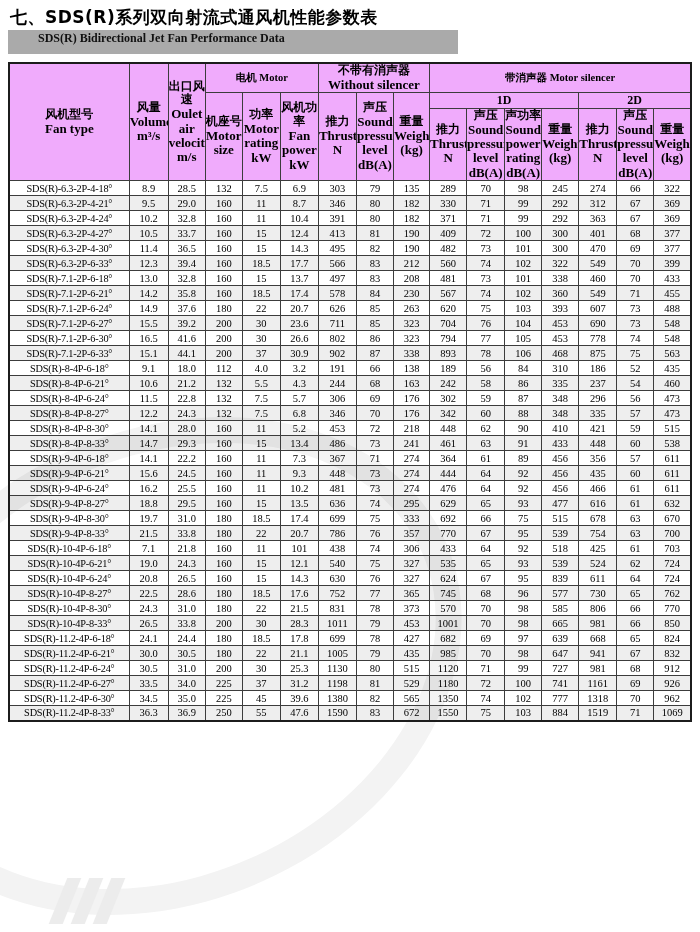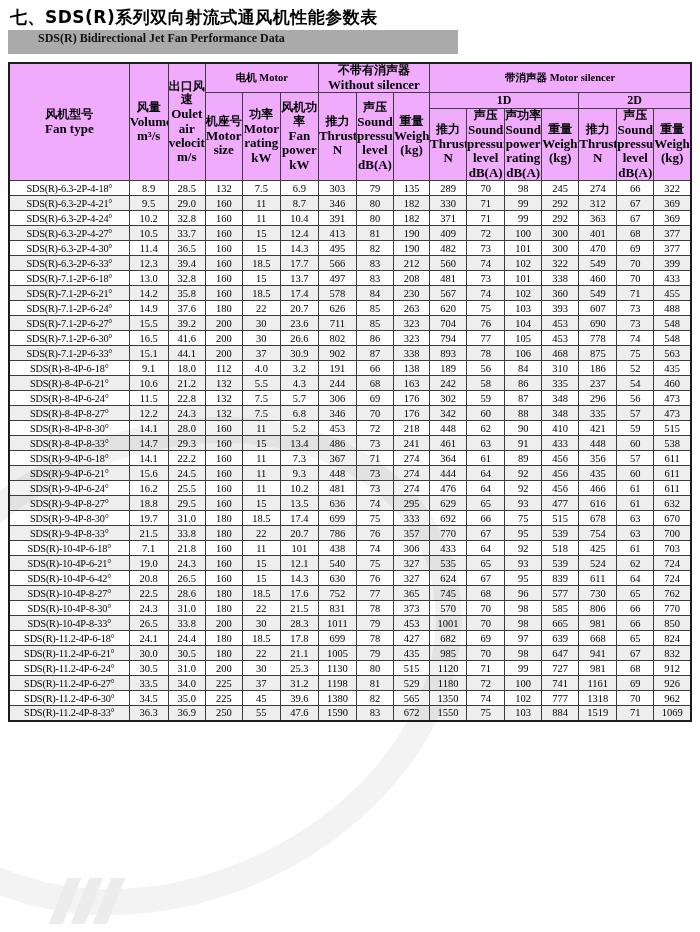--- a/index.html
+++ b/index.html
@@ -624,21 +624,21 @@
         <td>327</td>
         <td>535</td>
         <td>65</td>
         <td>93</td>
         <td>539</td>
         <td>524</td>
         <td>62</td>
         <td>724</td>
       </tr>
       <tr>
-        <td>SDS(R)-10-4P-6-42°</td>
+        <td>SDS(R)-10-4P-6-24°</td>
         <td>20.8</td>
         <td>26.5</td>
         <td>160</td>
         <td>15</td>
         <td>14.3</td>
         <td>630</td>
         <td>76</td>
         <td>327</td>
         <td>624</td>
         <td>67</td>

